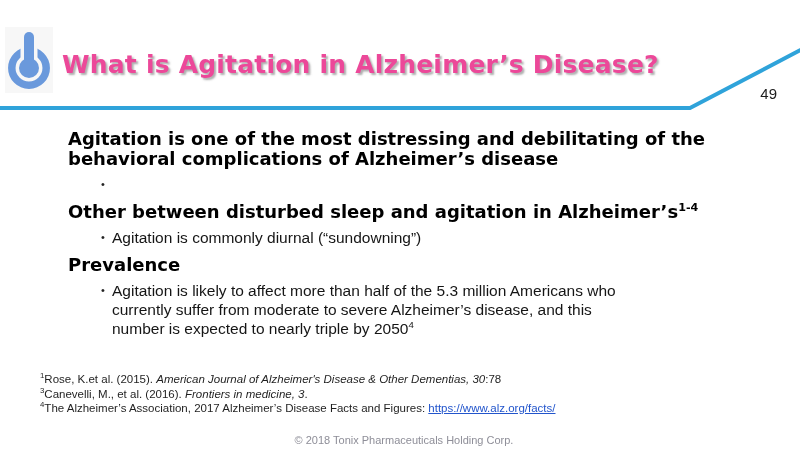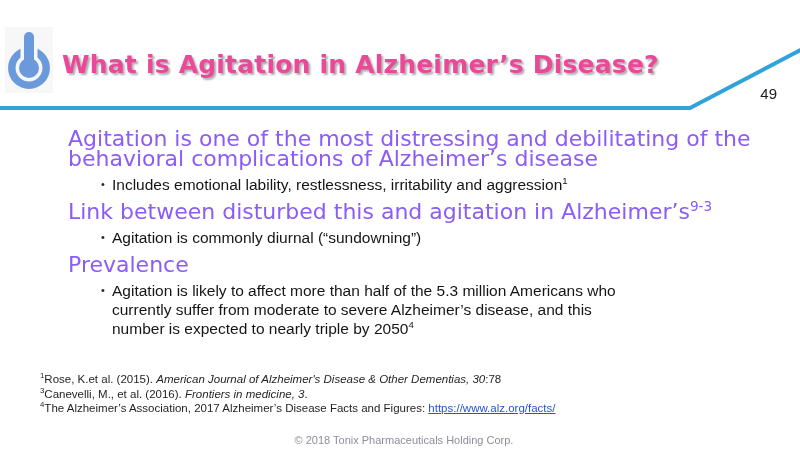--- a/index.html
+++ b/index.html
@@ -45,24 +45,24 @@
   }
 
   
   .content {
     position: absolute;
     left: 68px; top: 129px;
     width: 700px;
   }
   .section-heading {
     font-family: "DejaVu Sans", "Liberation Sans", sans-serif;
-    font-size: 22px;
+    font-size: 18px;
     line-height: 20px;
-    font-weight: normal;
-    color: #8b5cf6;
+    font-weight: bold;
+    color: #000000;
     margin: 0 0 6px 0;
     white-space: pre-line;
   }
   .bullet-row {
     margin: 0 0 8px 0;
     padding-left: 33px;
     font-size: 15.5px;
     line-height: 19px;
     color: #151515;
     display: flex;
@@ -130,24 +130,23 @@
   </svg>
 
   <div class="page-number">49</div>
 
   <div class="content">
 
     <div class="section-heading"><span>Agitation is one of the most distressing and debilitating of the
 behavioral complications of Alzheimer’s disease</span><span class="sup"></span></div>
     <div class="bullet-row">
       <span class="bullet-marker">•</span>
-      <span class="bullet-text"><span>Includes emotional lability, restlessness, irritability and aggression</span><span class="sup">1</span></span>
     </div>
 
-    <div class="section-heading"><span>Link between disturbed this and agitation in Alzheimer’s</span><span class="sup">9-3</span></div>
+    <div class="section-heading"><span>Other between disturbed sleep and agitation in Alzheimer’s</span><span class="sup">1-4</span></div>
     <div class="bullet-row">
       <span class="bullet-marker">•</span>
       <span class="bullet-text"><span>Agitation is commonly diurnal (“sundowning”)</span><span class="sup"></span></span>
     </div>
 
     <div class="section-heading"><span>Prevalence</span><span class="sup"></span></div>
     <div class="bullet-row">
       <span class="bullet-marker">•</span>
       <span class="bullet-text"><span>Agitation is likely to affect more than half of the 5.3 million Americans who
 currently suffer from moderate to severe Alzheimer’s disease, and this

